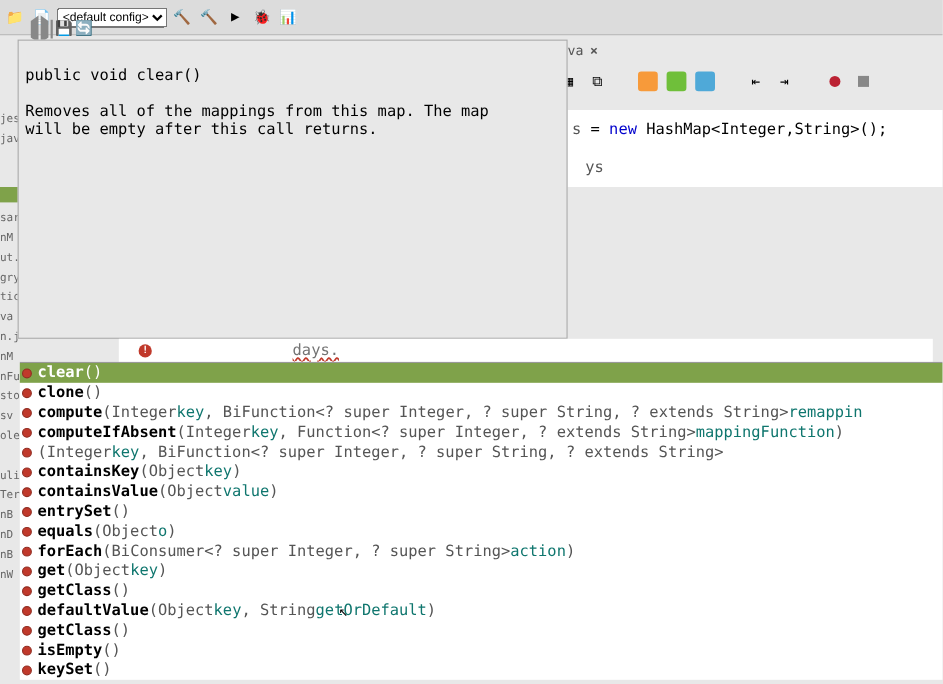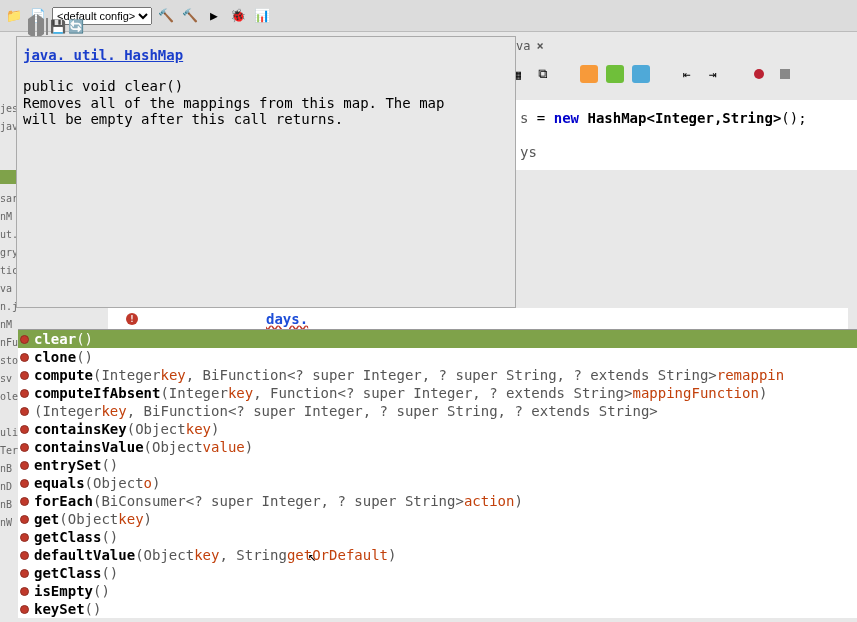--- a/index.html
+++ b/index.html
@@ -85,38 +85,38 @@
 
 .editor-area {
   position: absolute;
   top: 100px; left: 200px; right: 0;
   background: #fff;
   padding: 6px 0 6px 10px;
   font-size: 14px;
   line-height: 24px;
 }
 .editor-area .kw-s { color:#555; }
-.editor-area .kw-new { color:#0000cc; font-weight:bold; }
-.editor-area .type { font-weight:bold;margin-top:48px; }
-.editor-area .ys { color:#555; }
+.editor-area .kw-new { color:#0000cc; font-weight:normal; }
+.editor-area .type { font-weight:normal;margin-top:48px; }
+.editor-area .ys { color:#555;margin-left:12px; }
 
 .tooltip {
   position: absolute;
   top: 36px; left: 16px;
   width: 500px; height: 272px;
   background: #e8e8e8;
   border: 1px solid #aaa;
   padding: 10px 6px;
   font-family: "DejaVu Sans Mono", monospace;
   font-size: 14px;
   line-height: 1.2;
 }
 .tooltip .link { color:#1a3ecb; text-decoration: underline; font-weight:bold; }
 .tooltip .sig { margin-top: 14px; }
-.tooltip .desc { margin-top: 0; max-width: 460px; }
+.tooltip .desc { margin-top: 15px; max-width: 460px; }
 
 .sidebar {
   position:absolute;
   top:100px; left:0;
   width:18px;
   font-size:10px;
   color:#666;
   line-height:18px;
   text-align:left;
   overflow:hidden;
@@ -138,21 +138,21 @@
   background:#fff;
   display:flex;
   align-items:center;
   font-size:14px;
 }
 .codeline .gutter {
   width: 48px; height:100%;
   display:flex;align-items:center;justify-content:center;
 }
 .codeline .err { width:12px;height:12px;background:#c0392b;border-radius:50%;display:flex;align-items:center;justify-content:center;color:#fff;font-size:9px;font-weight:bold; }
-.codeline .text { padding-left: 110px; color:#1d4ed8; text-decoration: underline wavy #c0392b; font-weight:bold; }
+.codeline .text { padding-left: 110px; color:#737373; text-decoration: underline wavy #c0392b; font-weight:normal; }
 
 .completion {
   position: absolute;
   top: 329px; left: 18px; right: 0;
   background: #fff;
   font-size: 14px;
   line-height: 18px;
   border-top:1px solid #999;
 }
 .completion .item {
@@ -170,21 +170,21 @@
 .completion .dot {
   width:9px;height:9px;
   background:#c0392b;
   border-radius:50%;
   margin-right:5px;
   flex-shrink:0;
   border:1px solid #912d22;
 }
 .completion .mname { font-weight:bold; }
 .completion .param { color:#555; }
-.completion .var { color:#c2410c; }
+.completion .var { color:#0f766e; }
 .completion .item.selected .param,
 .completion .item.selected .var { color:#fff; }
 
 .cursor-pointer {
   position:absolute;
   top:548px; left:308px;
   font-size:14px;
   pointer-events:none;
 }
 </style>
@@ -268,21 +268,20 @@
     <div>ulin</div>
     <div>Ter</div>
     <div>nB</div>
     <div>nD</div>
     <div>nB</div>
     <div>nW</div>
   </div>
 <div class="green-bar"></div>
 
 <div class="tooltip">
-  <div><span class="link">java. util. HashMap</span></div>
   <div class="sig">public void clear()</div>
   <div class="desc">Removes all of the mappings from this map. The map will be empty after this call returns.</div>
 </div>
 
 <div class="codeline">
   <div class="gutter">
       <span class="err">!</span>
     </div>
   <div class="text">days.</div>
 </div>

